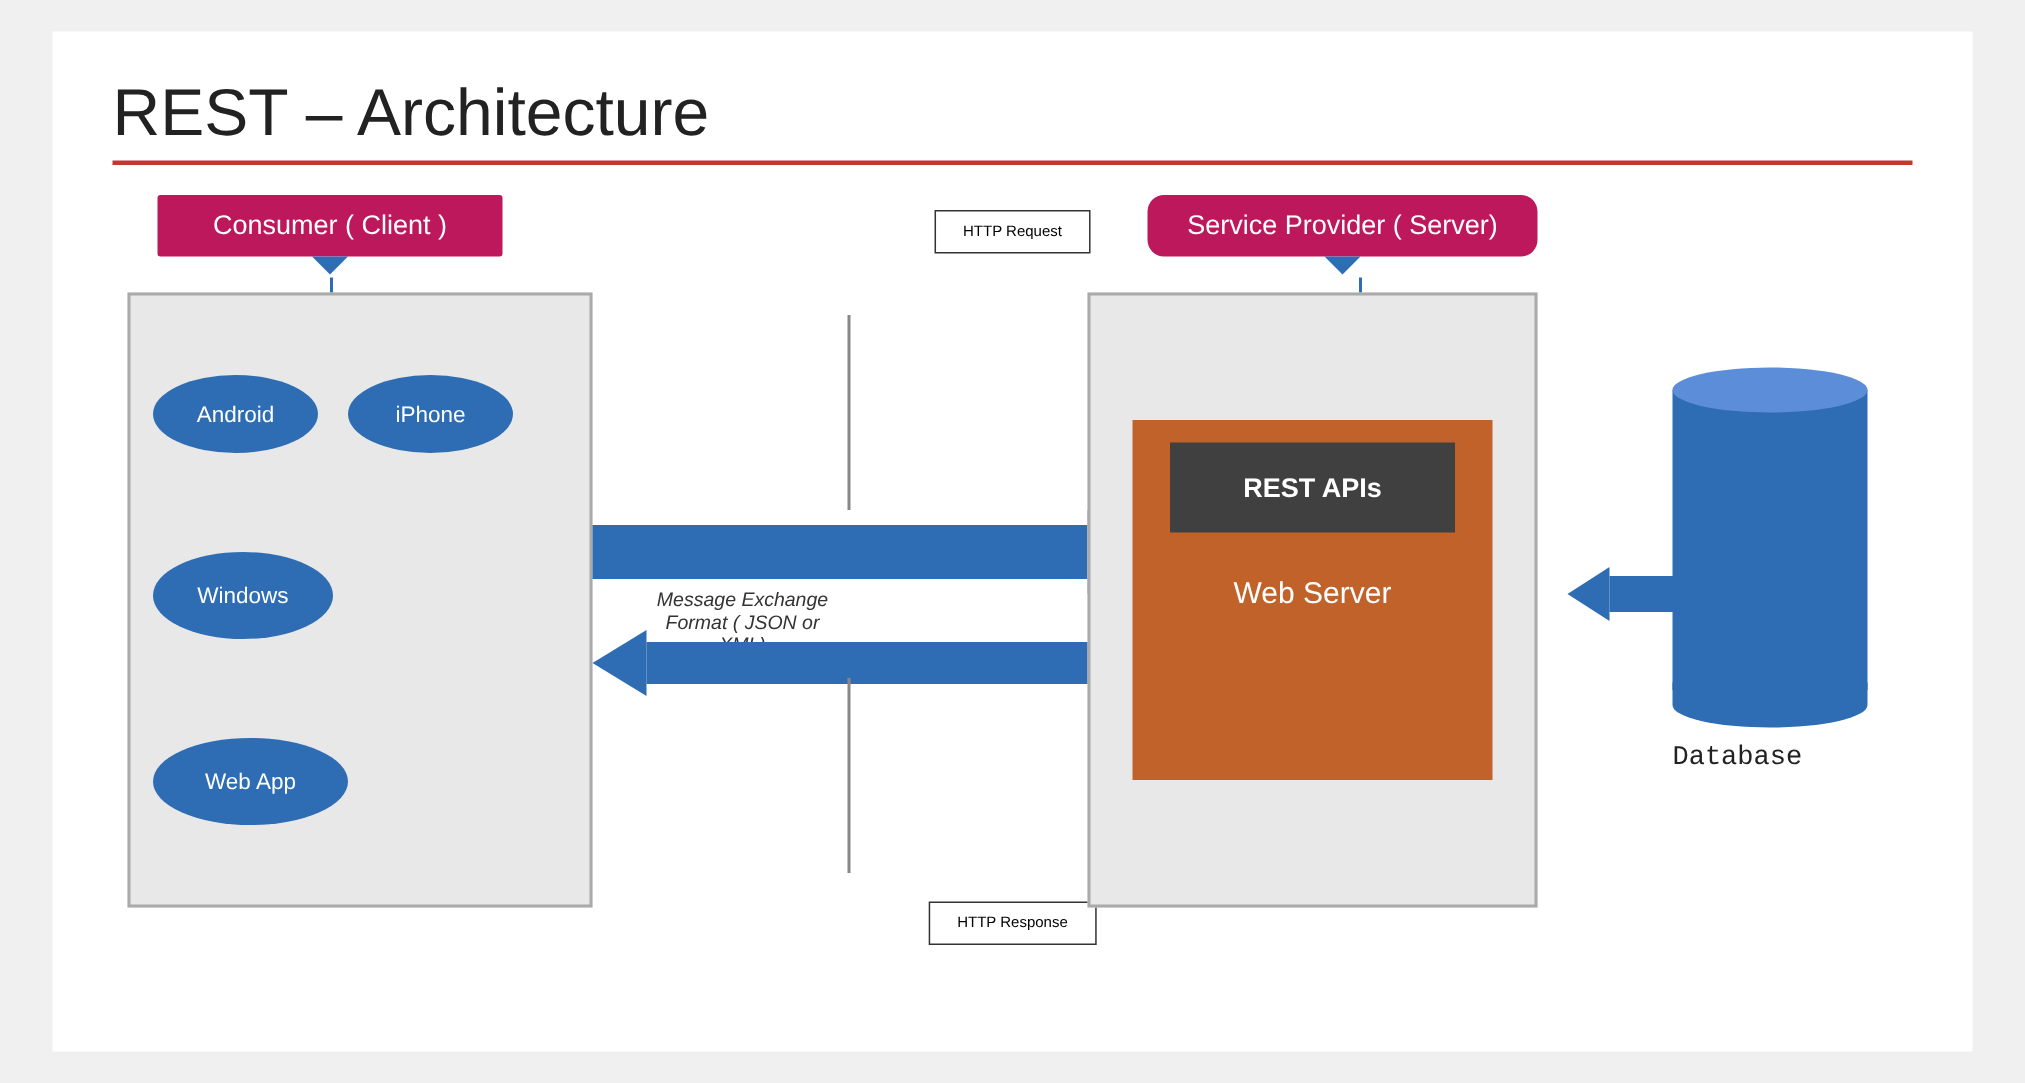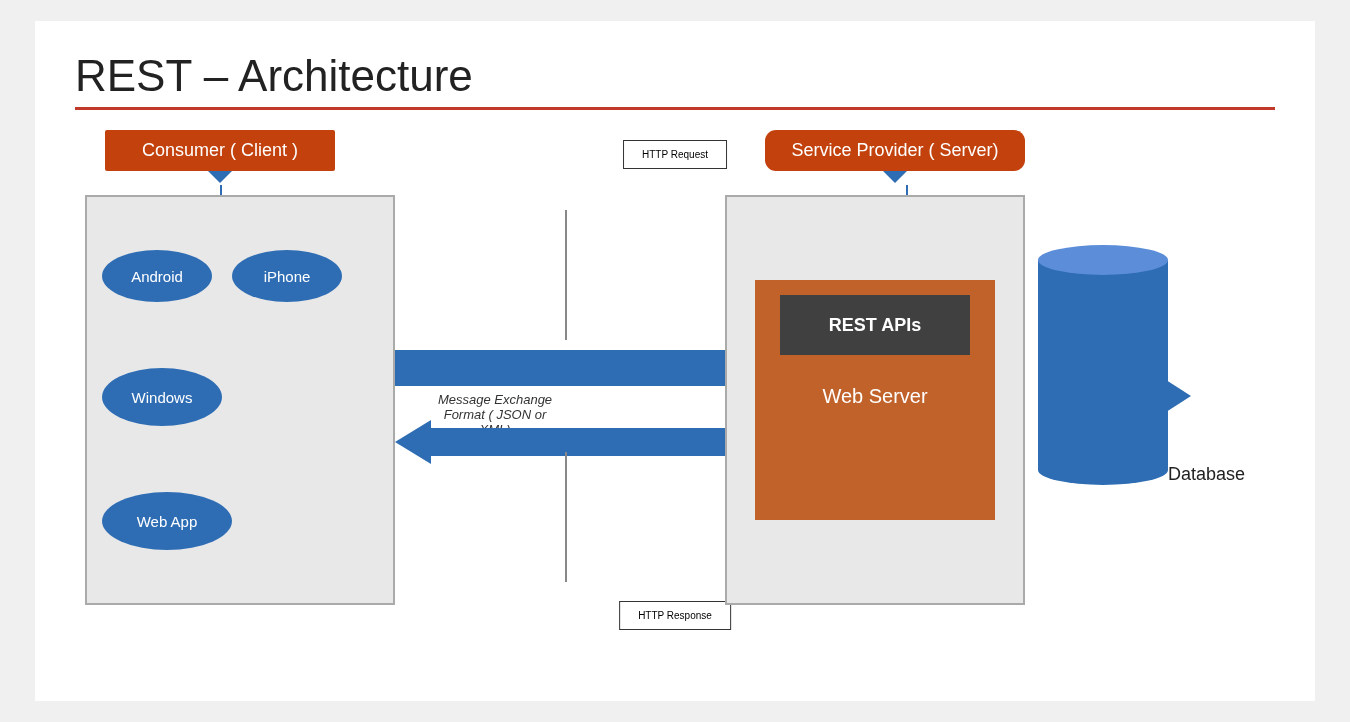--- a/index.html
+++ b/index.html
@@ -36,21 +36,21 @@
       display: flex;
       align-items: center;
       justify-content: space-between;
       width: 100%;
       height: 520px;
       position: relative;
     }
 
     
     .callout {
-      background: #c2410c;
+      background: #be185d;
       color: white;
       padding: 10px 20px;
       font-size: 18px;
       font-weight: 500;
       position: absolute;
       border-radius: 2px;
     }
     .callout::after {
       content: '';
       position: absolute;
@@ -253,21 +253,23 @@
       font-weight: 500;
       margin-top: 10px;
     }
 
     
     .db-container {
       position: absolute;
       right: 30px;
       top: 115px;
       display: flex;
-      align-items: flex-end;
+      flex-direction: column;
+      align-items: flex-start;
+      font-family: Liberation Mono, monospace;
     }
     .db-cylinder {
       width: 130px;
       position: relative;
     }
     .db-top {
       width: 130px;
       height: 30px;
       background: #5b8dd9;
       border-radius: 50%;

